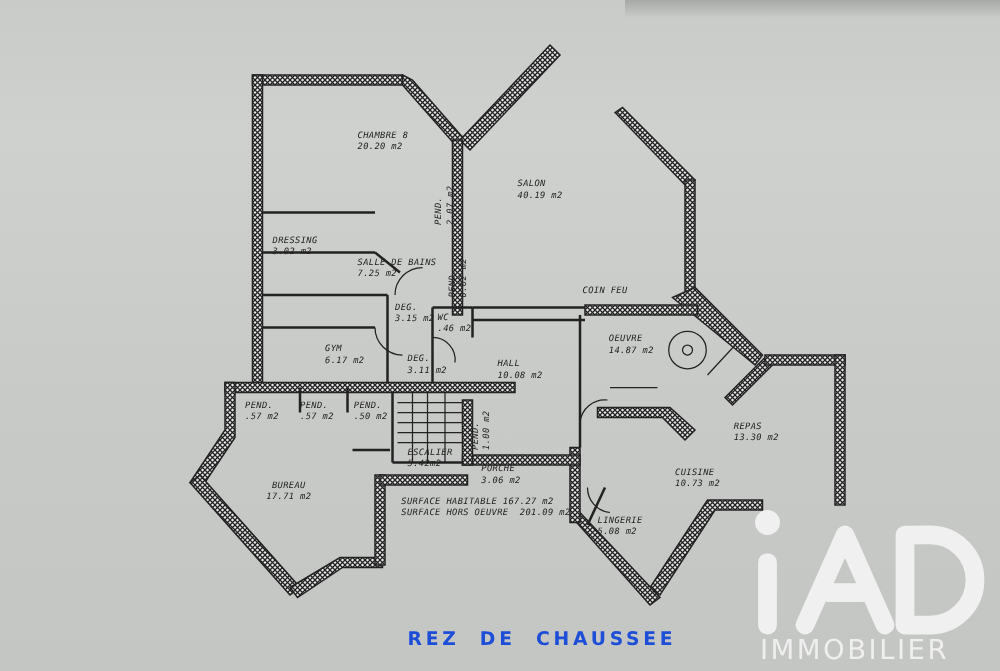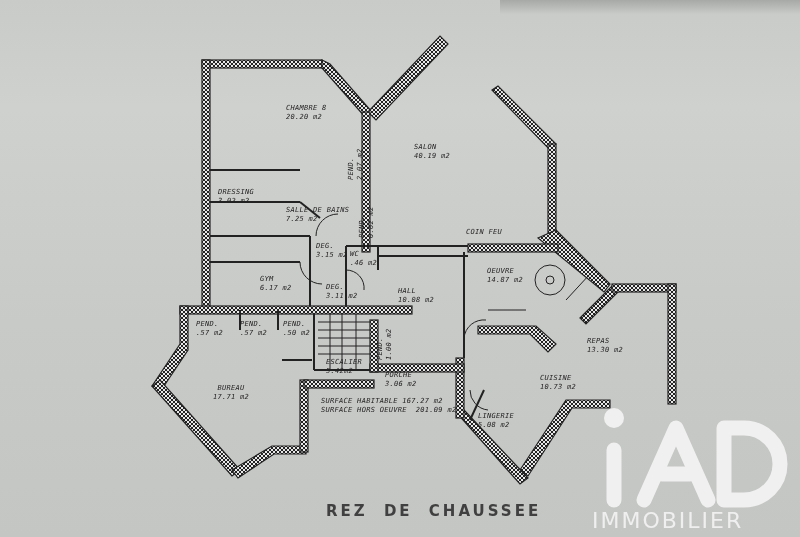--- a/index.html
+++ b/index.html
@@ -6,23 +6,23 @@
   body{width:800px;height:537px;overflow:hidden;position:relative;
        background:linear-gradient(180deg,#c9cbc8 0%,#cfd1ce 20%,#c8cac7 60%,#c4c6c3 100%);
        font-family:"DejaVu Sans Mono", monospace;}
   .shadow{position:absolute;left:500px;top:0;width:300px;height:14px;
           background:linear-gradient(180deg,#a7a9a6,#c9cbc8);}
   svg.plan{position:absolute;left:0;top:0;}
   .lbl{position:absolute;font-family:"DejaVu Sans Mono", monospace;font-style:italic;
        font-size:7px;line-height:9px;color:#222;white-space:pre;letter-spacing:.3px;}
   .vert{transform:rotate(-90deg);transform-origin:left top;}
   .title{position:absolute;left:326px;top:502px;font-family:"DejaVu Sans", sans-serif;
-         font-weight:bold;font-size:15px;letter-spacing:3px;color:#404040;word-spacing:8px;}
+         font-weight:bold;font-size:15px;letter-spacing:3px;color:#1d4ed8;word-spacing:8px;}
   .logo{position:absolute;left:604px;top:400px;width:196px;height:137px;}
-  .logo-text{position:absolute;left:592px;top:508px;font-family:"DejaVu Sans", sans-serif;
+  .logo-text{position:absolute;left:608px;top:508px;font-family:"DejaVu Sans", sans-serif;
              font-size:22px;font-weight:500;letter-spacing:2px;color:#efefef;}
 </style>
 </head>
 <body>
 
 <div class="shadow"></div>
 
 <svg class="plan" width="800" height="537" viewBox="0 0 800 537">
   <defs>
     <pattern id="hatch" width="4" height="4" patternUnits="userSpaceOnUse">

